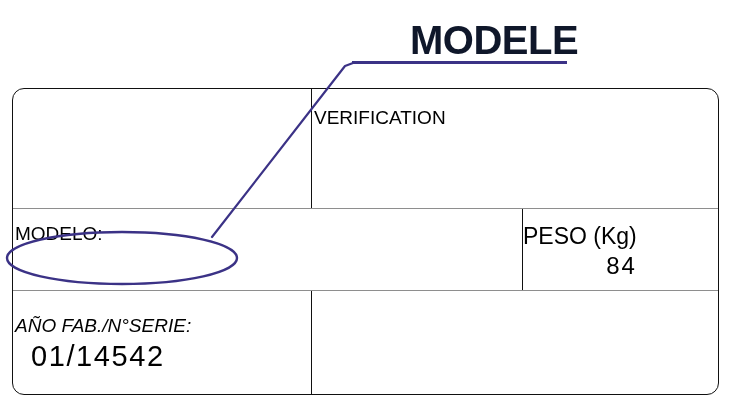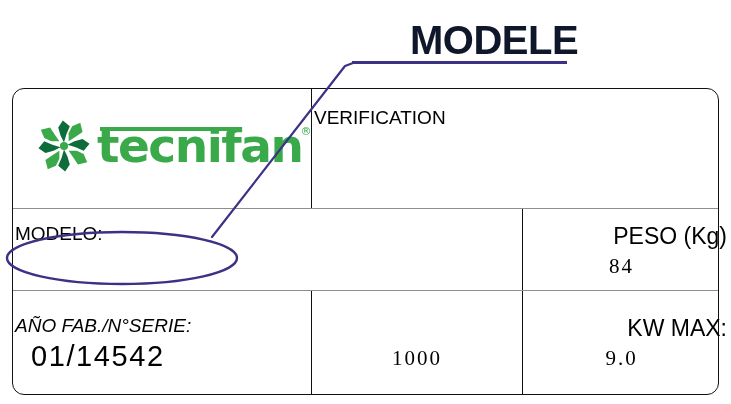--- a/index.html
+++ b/index.html
@@ -106,37 +106,36 @@
   .cell-value-left {
     position: absolute;
     left: 18px;
     font-size: 29px;
     line-height: 30px;
     letter-spacing: 1.6px;
     white-space: nowrap;
   }
   .cell-label-center {
     position: absolute;
-    left: 7px;
+    left: 0;
     width: 100%;
-    text-align: right;
+    text-align: left;
     font-size: 23px;
     line-height: 30px;
     white-space: nowrap;
   }
   .cell-value-center {
     position: absolute;
     left: 0;
     width: 100%;
     text-align: center;
-    font-size: 21px;
+    font-size: 24px;
     line-height: 30px;
     letter-spacing: 2px;
     white-space: nowrap;
-    font-family: Liberation Serif, serif;
   }
 
   #verification-text { top: 14px; }
 
   #model-label { top: 10px; }
   #model-value { top: 40px; font-size: 25px; letter-spacing: 2.2px; }
 
   #peso-label { top: 12px; }
   #peso-value { top: 42px; }
 
@@ -199,47 +198,20 @@
 </head>
 <body>
 
 <div id="annotation-title">MODELE</div>
 <div id="annotation-underline"></div>
 
 <div id="nameplate">
 
   <div class="np-row" id="row-header">
 
-    <div class="np-cell" id="cell-logo">
-      <div id="logo-block">
-
-        <svg id="logo-mark" viewBox="0 0 100 100">
-          <g fill="#0e6b3a">
-            <path d="M48 6 L60 16 L54 30 L50 44 L44 32 L40 18 Z"></path>
-            <path d="M94 46 L84 58 L70 52 L56 48 L68 42 L82 38 Z"></path>
-            <path d="M52 94 L40 84 L46 70 L50 56 L56 68 L60 82 Z"></path>
-            <path d="M6 54 L16 42 L30 48 L44 52 L32 58 L18 62 Z"></path>
-          </g>
-          <g fill="#3aa94a">
-            <path d="M78 10 L82 26 L70 34 L58 42 L58 28 L64 16 Z"></path>
-            <path d="M90 78 L74 82 L66 70 L58 58 L72 58 L84 64 Z"></path>
-            <path d="M22 90 L18 74 L30 66 L42 58 L42 72 L36 84 Z"></path>
-            <path d="M10 22 L26 18 L34 30 L42 42 L28 42 L16 36 Z"></path>
-            <circle cx="50" cy="50" r="7"></circle>
-          </g>
-        </svg>
-
-        <div id="logo-wordmark">
-          <div id="logo-text">tecnifan</div>
-          <div id="logo-bar"></div>
-          <div id="logo-registered">®</div>
-        </div>
-
-      </div>
-    </div>
 
     <div class="np-cell np-divider" id="cell-verification">
       <div class="cell-label-left" id="verification-text">VERIFICATION</div>
     </div>
 
   </div>
 
   <div class="np-row" id="row-model">
 
     <div class="np-cell" id="cell-model">
@@ -254,27 +226,22 @@
   </div>
 
   <div class="np-row" id="row-specs">
 
     <div class="np-cell" id="cell-year">
       <div class="cell-label-left" id="year-label">AÑO FAB./N°SERIE:</div>
       <div class="cell-value-left" id="year-value">01/14542</div>
     </div>
 
     <div class="np-cell np-divider" id="cell-rpm">
-      <div class="cell-value-center" id="rpm-value">1000</div>
-    </div>
-
-    <div class="np-cell np-divider" id="cell-kw">
-      <div class="cell-label-center" id="kw-label">KW MAX:</div>
-      <div class="cell-value-center" id="kw-value">9.0</div>
-    </div>
+    </div>
+
 
   </div>
 
 </div>
 
 <svg id="callout-layer">
   <polyline points="353,63 345,66 212,237" fill="none" stroke="#3b3286" stroke-width="2.2" stroke-linejoin="round" stroke-linecap="round"></polyline>
   <ellipse cx="122" cy="258" rx="115" ry="26" fill="none" stroke="#3b3286" stroke-width="2.4"></ellipse>
 </svg>
 

